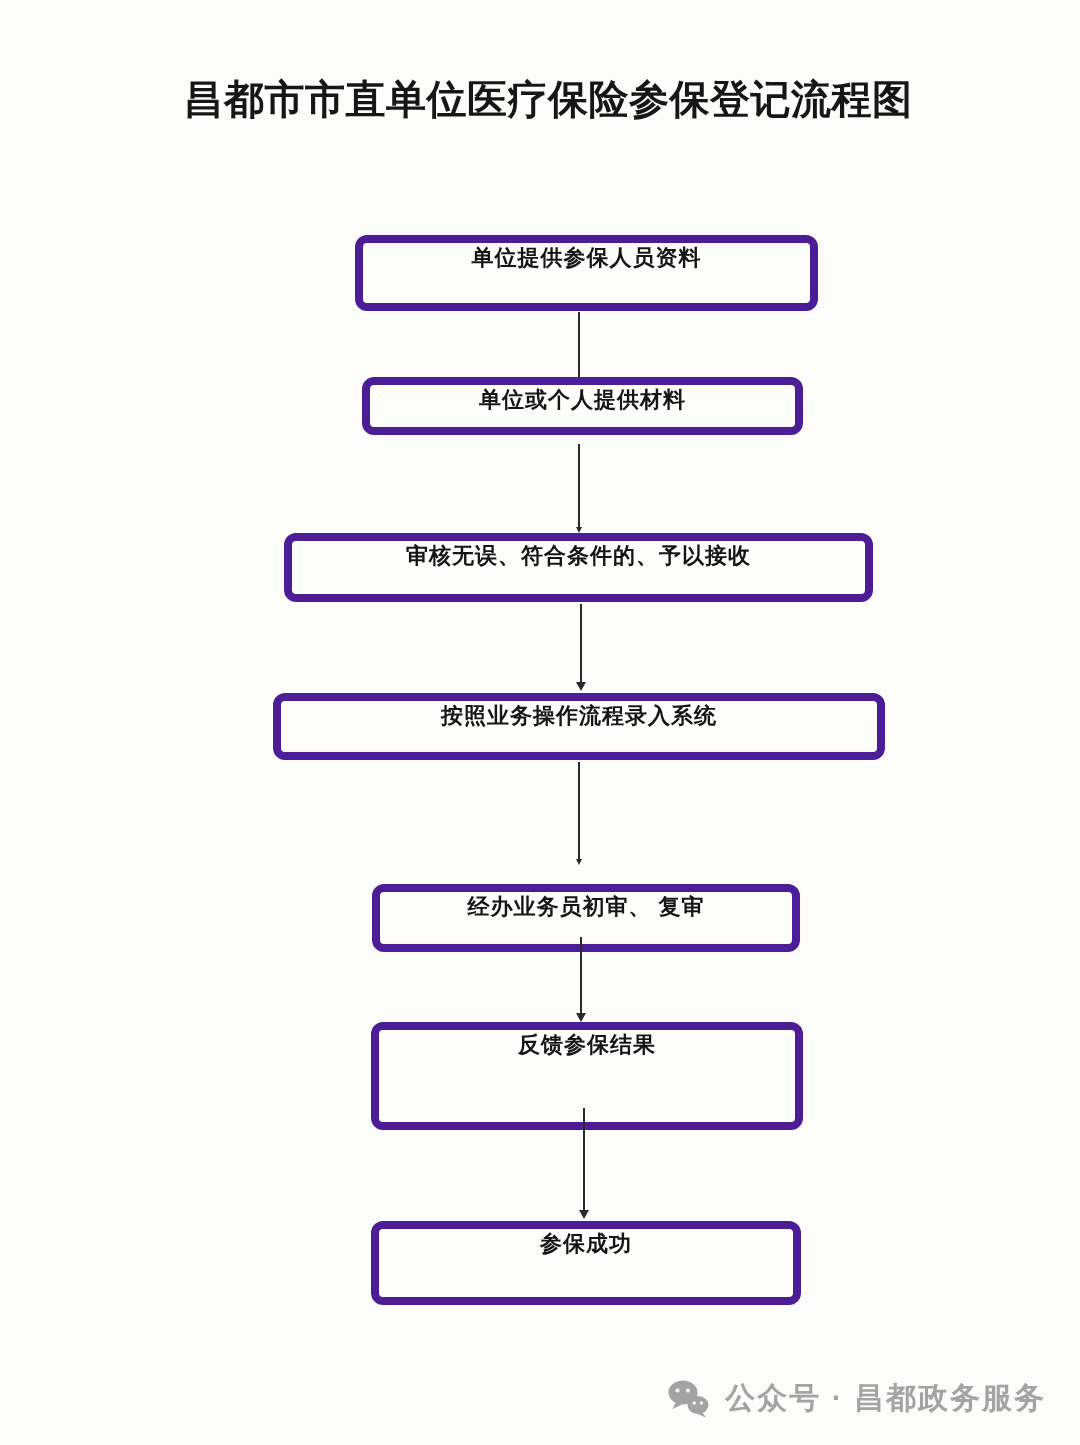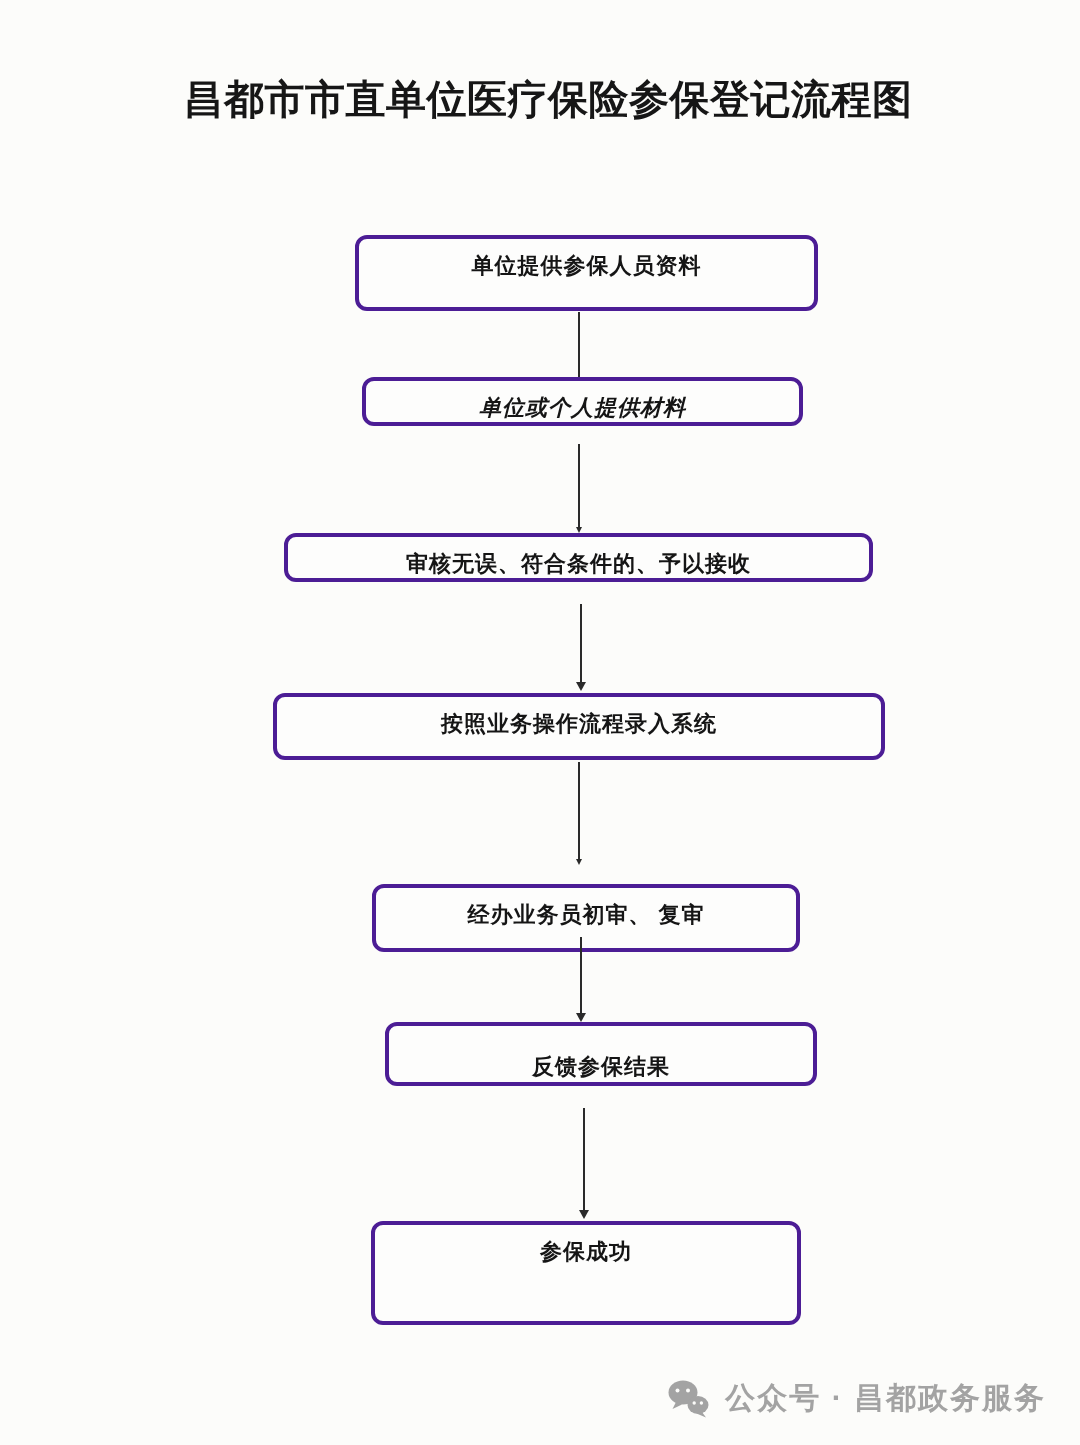--- a/index.html
+++ b/index.html
@@ -25,27 +25,26 @@
     text-align: center;
     font-size: 40px;
     font-weight: 700;
     letter-spacing: 0.5px;
     color: #161616;
     font-family: "Liberation Serif", "DejaVu Serif", serif;
   }
   .flow-box {
     position: absolute;
     box-sizing: border-box;
-    border: 4px solid #4c1d95;
+    border: 8px solid #4c1d95;
     border-radius: 12px;
     background: #fdfdfc;
     display: flex;
     justify-content: center;
     align-items: flex-start;
-    padding-top: 12px;
   }
   .flow-box .step-label {
     font-size: 22px;
     font-weight: 700;
     color: #151515;
     letter-spacing: 1px;
     white-space: pre;
   }
   .flow-arrow {
     position: absolute;
@@ -98,46 +97,46 @@
 
 <div class="page">
 
   <div class="page-title">昌都市市直单位医疗保险参保登记流程图</div>
 
   <div class="flow-box" style="left:355px; top:235px; width:463px; height:76px;">
     <span class="step-label">单位提供参保人员资料</span>
   </div>
   <div class="flow-arrow" style="left:578px; top:312px; height:65px;"></div>
 
-  <div class="flow-box" style="left:362px; top:377px; width:441px; height:49px;font-style:italic;">
+  <div class="flow-box" style="left:362px; top:377px; width:441px; height:58px;">
     <span class="step-label">单位或个人提供材料</span>
   </div>
   <div class="flow-arrow small-head" style="left:578px; top:444px; height:83px;"></div>
 
-  <div class="flow-box" style="left:284px; top:533px; width:589px; height:49px;">
+  <div class="flow-box" style="left:284px; top:533px; width:589px; height:69px;">
     <span class="step-label">审核无误、符合条件的、予以接收</span>
   </div>
   <div class="flow-arrow head" style="left:580px; top:604px; height:78px;"></div>
 
   <div class="flow-box" style="left:273px; top:693px; width:612px; height:67px;">
     <span class="step-label">按照业务操作流程录入系统</span>
   </div>
   <div class="flow-arrow small-head" style="left:578px; top:762px; height:97px;"></div>
 
   <div class="flow-box" style="left:372px; top:884px; width:428px; height:68px;">
     <span class="step-label">经办业务员初审、 复审</span>
   </div>
   <div class="flow-arrow head" style="left:580px; top:937px; height:76px;"></div>
 
-  <div class="flow-box" style="left:385px; top:1022px; width:432px; height:64px;align-items:flex-end;">
+  <div class="flow-box" style="left:371px; top:1022px; width:432px; height:108px;">
     <span class="step-label">反馈参保结果</span>
   </div>
   <div class="flow-arrow head" style="left:583px; top:1108px; height:102px;"></div>
 
-  <div class="flow-box" style="left:371px; top:1221px; width:430px; height:104px;">
+  <div class="flow-box" style="left:371px; top:1221px; width:430px; height:84px;">
     <span class="step-label">参保成功</span>
   </div>
 
   <div class="watermark">
     <span class="wm-icon">
       <svg width="44" height="40" viewBox="0 0 44 40">
         <g fill="#a3a3a3">
           <ellipse cx="16" cy="13.5" rx="14.5" ry="12"></ellipse>
           <path d="M9 23 L5.5 30 L15 25.5 Z"></path>
           <ellipse cx="31" cy="26" rx="10.5" ry="9"></ellipse>

